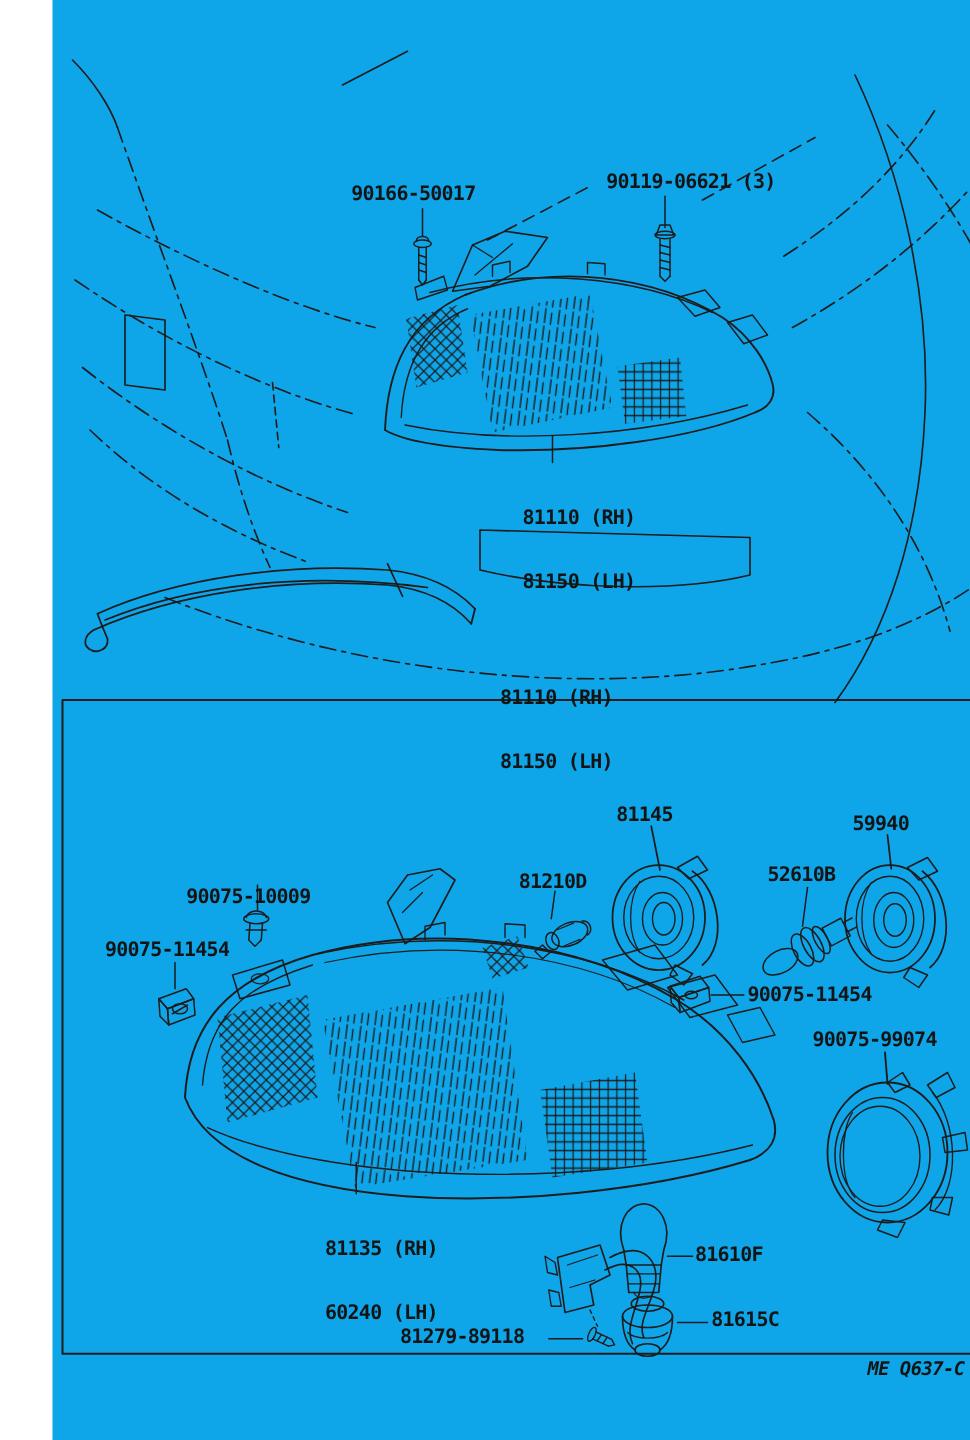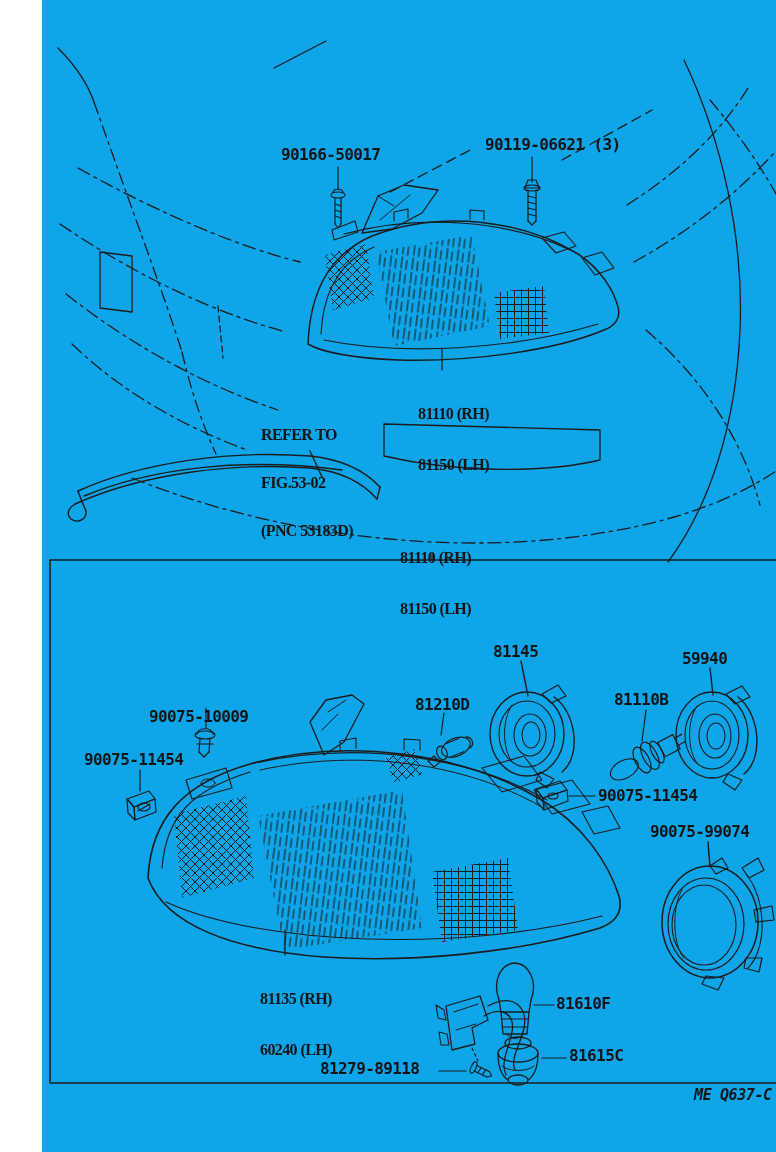--- a/index.html
+++ b/index.html
@@ -16,21 +16,21 @@
   .lbl{
     position:absolute;
     font-weight:700;
     font-size:16px;
     line-height:17px;
     letter-spacing:-0.6px;
     white-space:pre;
     color:#141414;
   }
   .lbl.small{font-size:15px;font-style:italic;}
-  .lbl .ln{display:block;font-family:Liberation Serif, serif;}
+  .lbl .ln{display:block;}
 </style>
 </head>
 <body>
 
 <div class="stage">
 
   <svg class="art" width="776" height="1152" viewBox="0 0 776 1152" fill="none" stroke="#1c1c1c" stroke-width="1.4" stroke-linecap="round" stroke-linejoin="round">
     <defs>
       <pattern id="xh" width="9" height="9" patternUnits="userSpaceOnUse">
         <path d="M0,0 L9,9 M9,0 L0,9" stroke="#1c1c1c" stroke-width="1"></path>
@@ -261,35 +261,30 @@
   </svg>
 
   <div class="lbl" style="left:239px;top:146px">90166-50017</div>
   <div class="lbl" style="left:443px;top:136px">90119-06621 (3)</div>
 
   <div class="lbl" style="left:376px;top:371px">
     <span class="ln">81110 (RH)</span>
     <span class="ln">81150 (LH)</span>
   </div>
 
-  <div class="lbl" style="left:219px;top:395px;line-height:16px">
-    <span class="ln">REFER TO</span>
-    <span class="ln">FIG.53-02</span>
-    <span class="ln">(PNC 53183D)</span>
-  </div>
 
   <div class="lbl" style="left:358px;top:515px">
     <span class="ln">81110 (RH)</span>
     <span class="ln">81150 (LH)</span>
   </div>
 
   <div class="lbl" style="left:107px;top:708px">90075-10009</div>
   <div class="lbl" style="left:373px;top:696px">81210D</div>
   <div class="lbl" style="left:451px;top:643px">81145</div>
-  <div class="lbl" style="left:572px;top:691px">81110B</div>
+  <div class="lbl" style="left:572px;top:691px">52610B</div>
   <div class="lbl" style="left:640px;top:650px">59940</div>
   <div class="lbl" style="left:42px;top:751px">90075-11454</div>
   <div class="lbl" style="left:556px;top:787px">90075-11454</div>
   <div class="lbl" style="left:608px;top:823px">90075-99074</div>
 
   <div class="lbl" style="left:218px;top:956px">
     <span class="ln">81135 (RH)</span>
     <span class="ln">60240 (LH)</span>
   </div>
 

